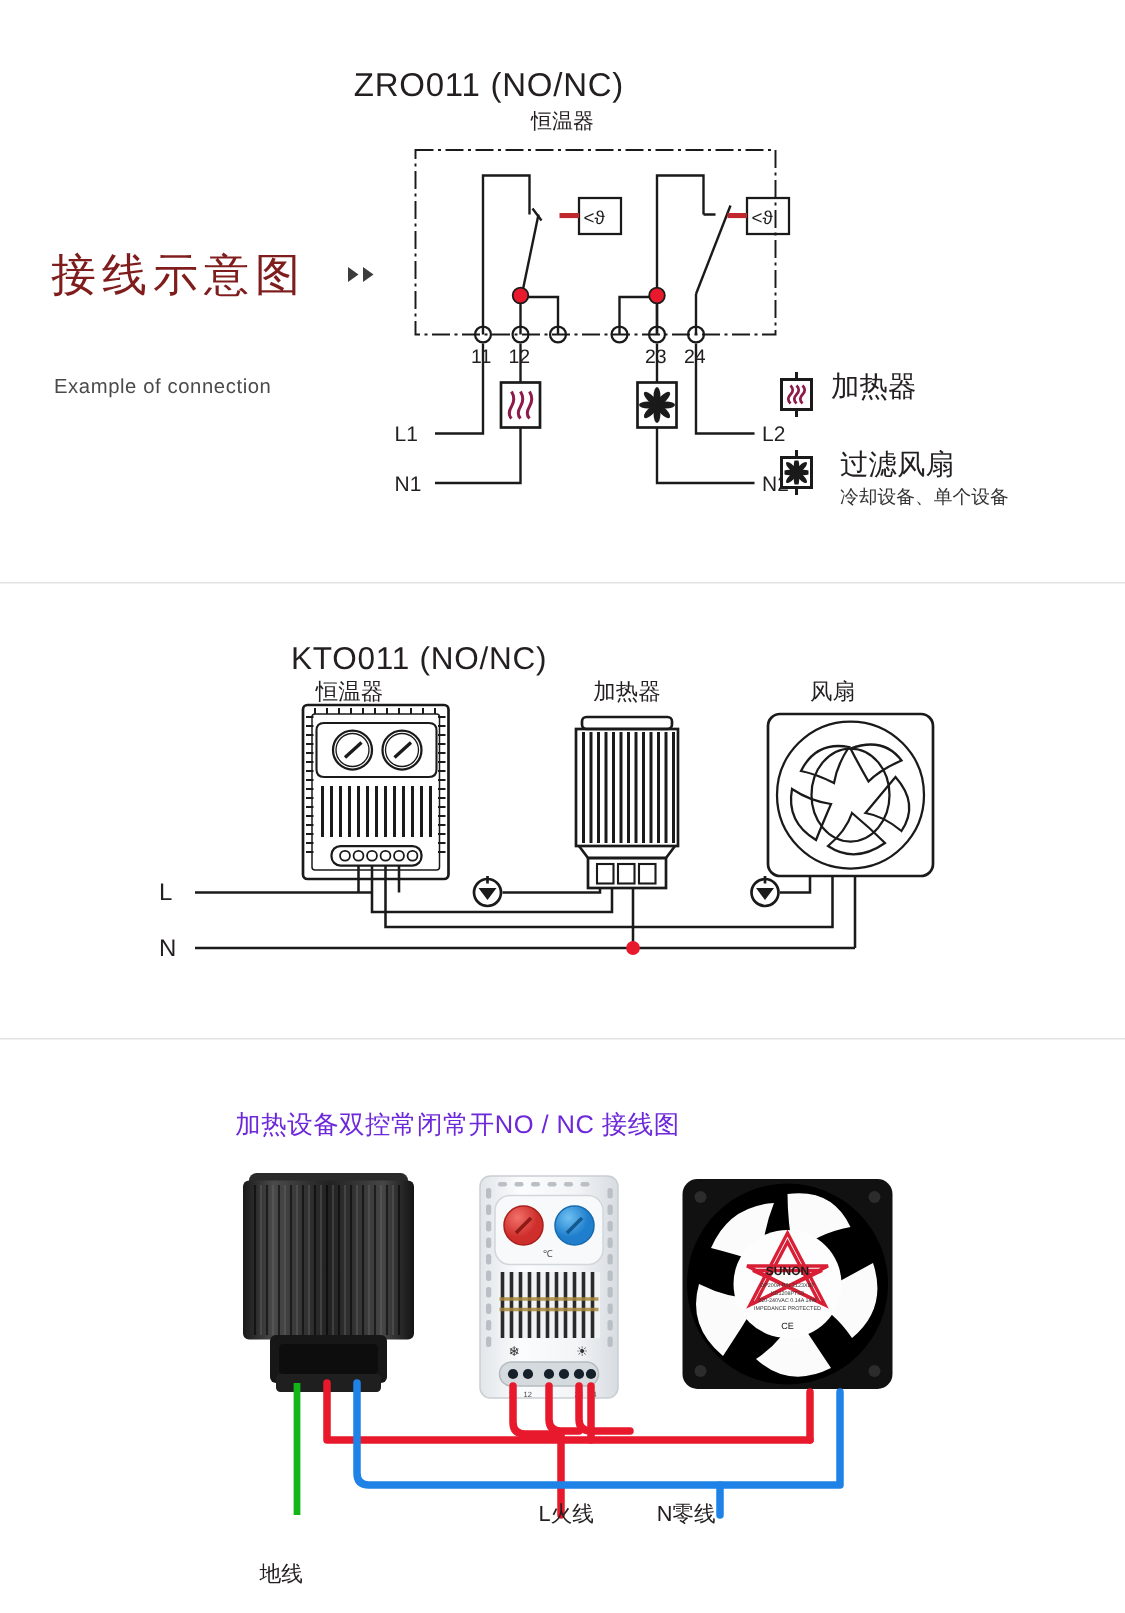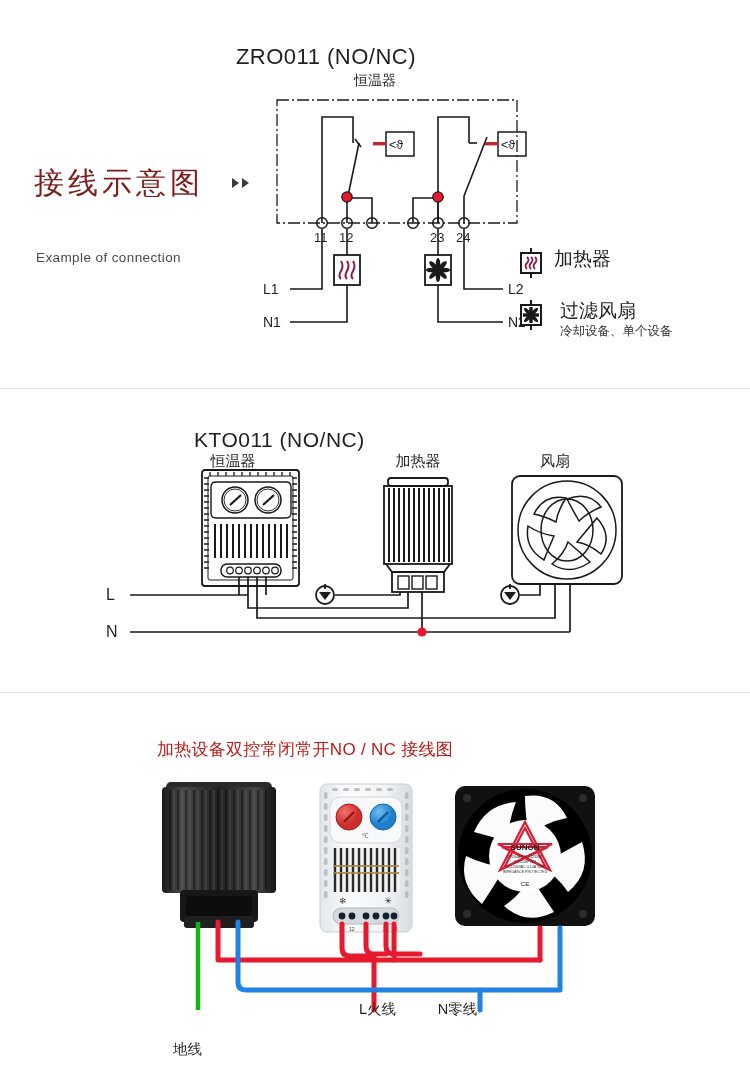--- a/index.html
+++ b/index.html
@@ -75,21 +75,21 @@
   
   #sec2-title {
     left: 148px; top: 428px;
     font-size: 21px; color: #231f20; letter-spacing: .5px; margin-left: 46px;
   }
   .dev-cap { position: absolute; font-size: 15px; color: #231f20; text-align: center; }
 
   
   #sec3-title {
     left: 0; top: 738px; width: 610px;
-    text-align: center; font-size: 17px; color: #b91c1c; letter-spacing: .3px;
+    text-align: center; font-size: 17px; color: #6d28d9; letter-spacing: .3px;
   }
   .wirecap { position: absolute; font-size: 14.5px; color: #231f20; text-align: center; }
 
   svg { display: block; }
   .nofill { fill: none; }
 </style>
 </head>
 <body>
 
 <div class="page">

